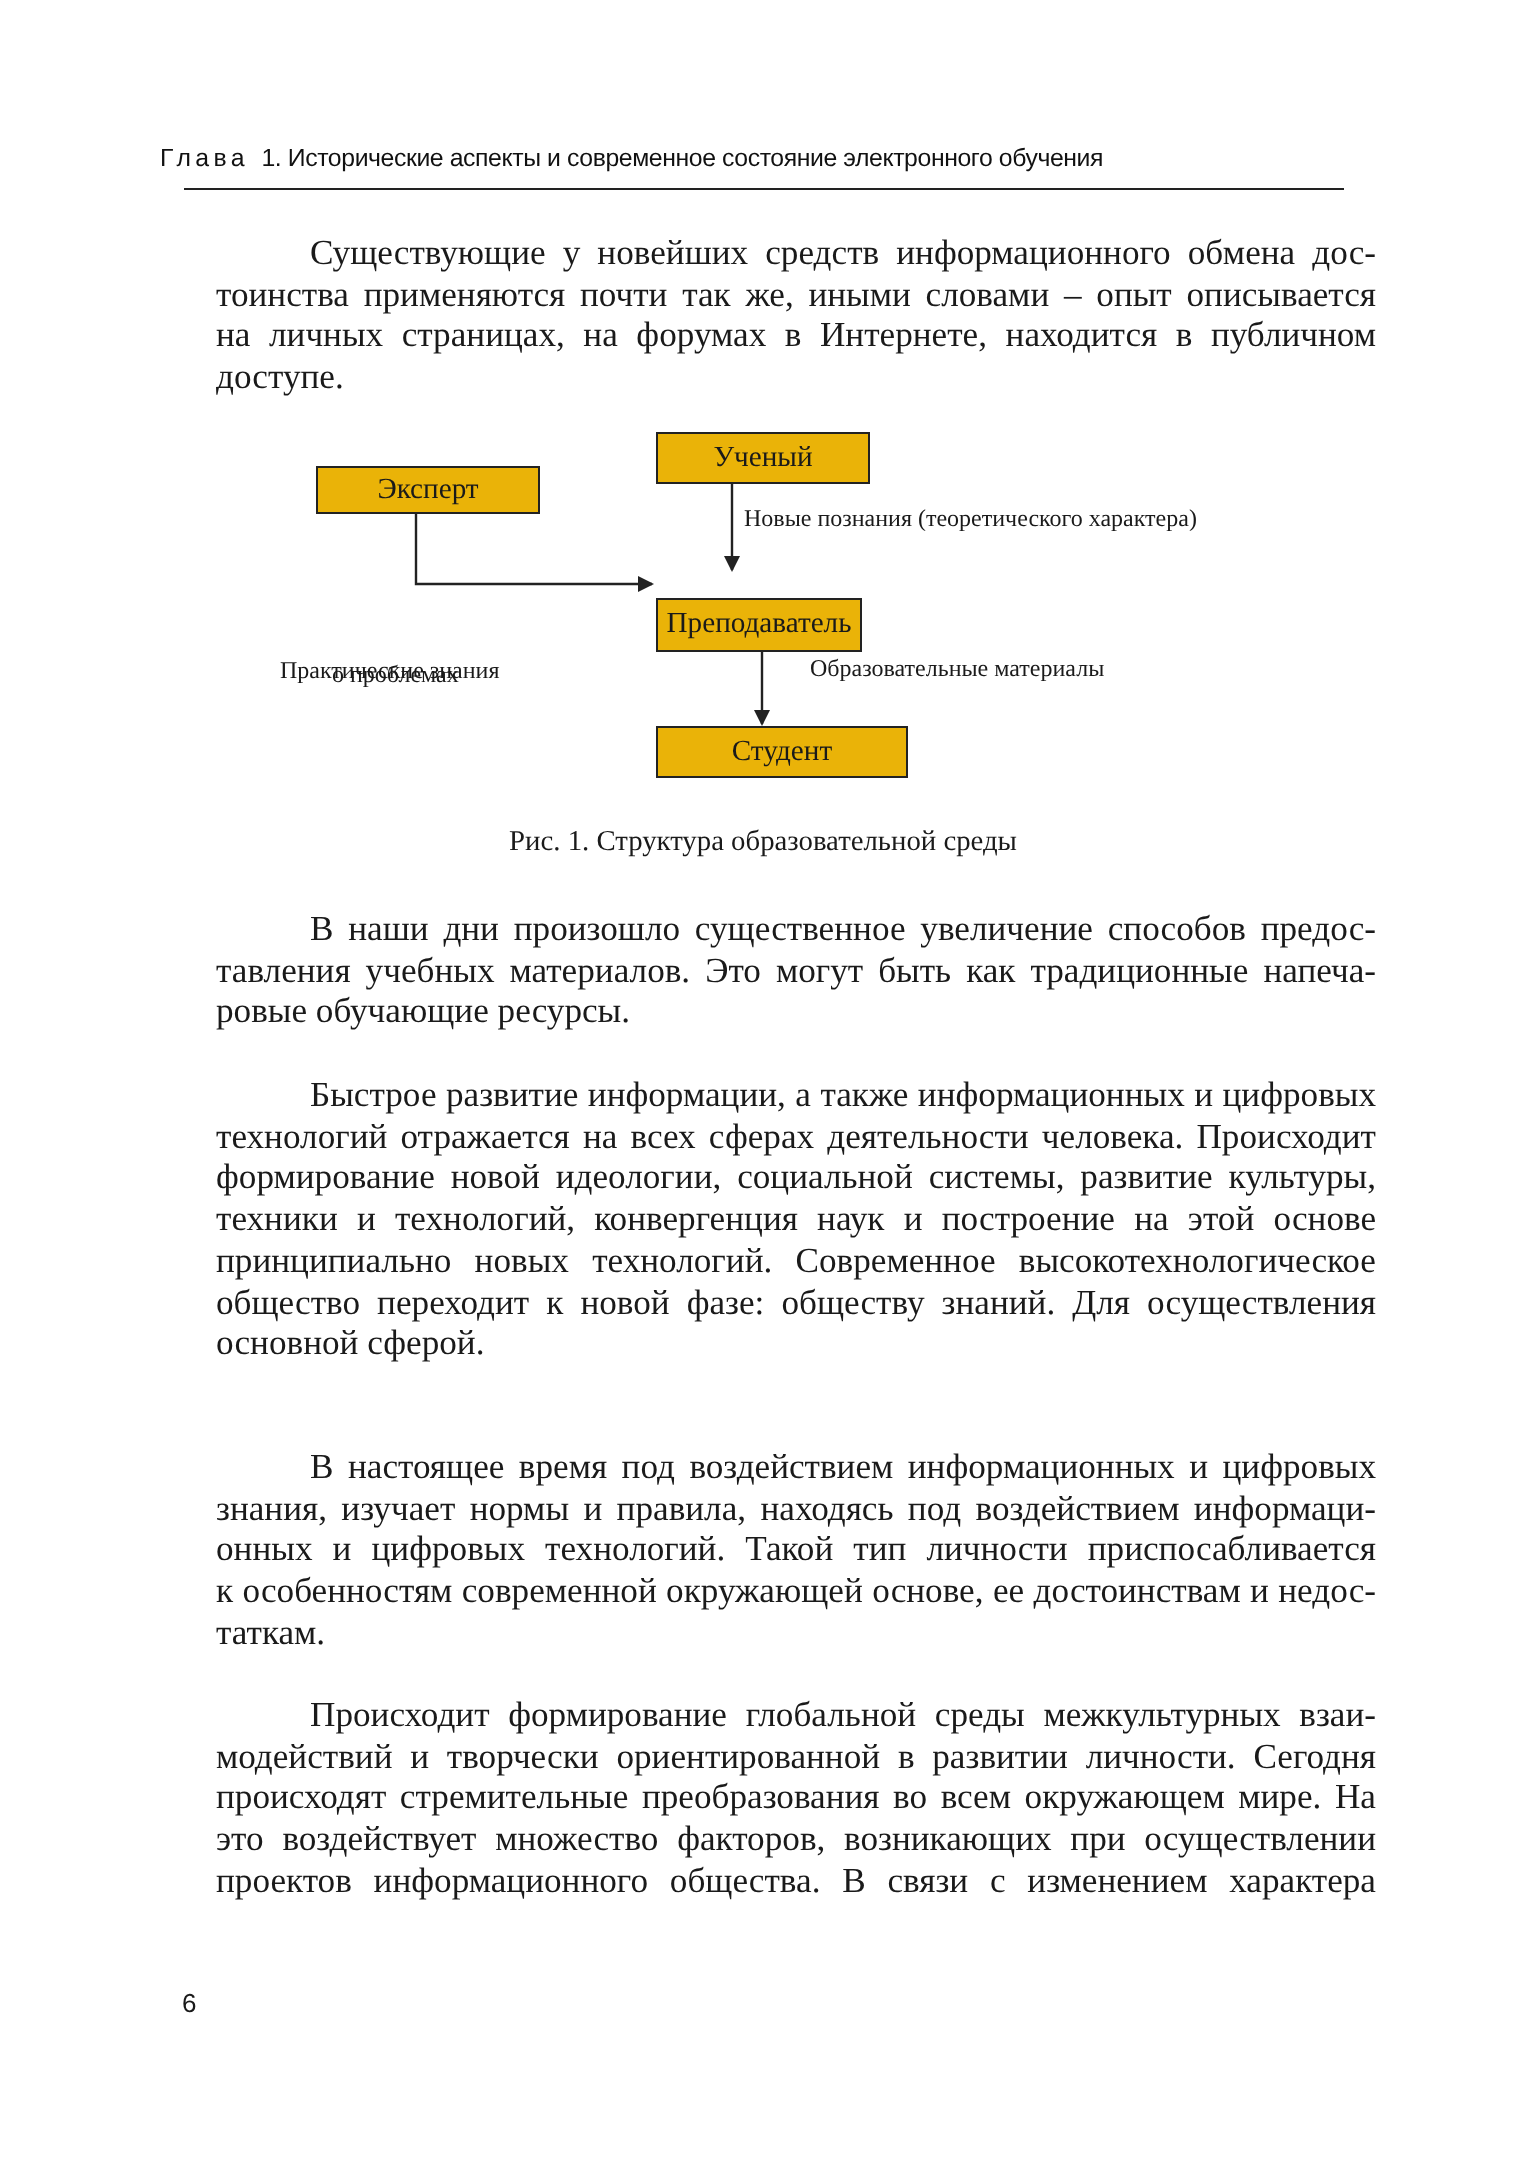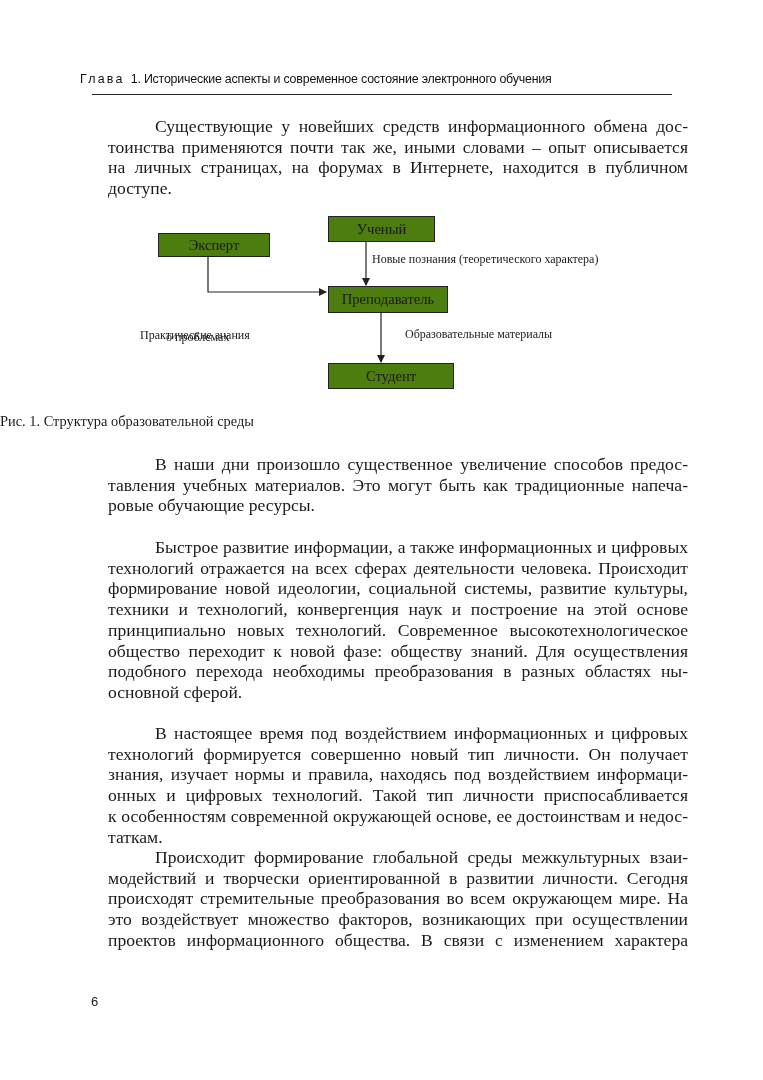--- a/index.html
+++ b/index.html
@@ -5,23 +5,23 @@
   html, body { margin: 0; padding: 0; background: #ffffff; }
   body { width: 763px; height: 1080px; position: relative; overflow: hidden; color: #1a1a1a; }
   .running-head { position: absolute; left: 80px; top: 72px; font-family: "Liberation Sans", sans-serif; font-size: 12.4px; letter-spacing: -0.2px; color: #111; white-space: nowrap; text-align: center; }
   .running-head .spaced { letter-spacing: 2.2px; margin-right: 3px; }
   .head-rule { position: absolute; left: 92px; top: 94px; width: 580px; height: 0; border-top: 1.3px solid #222; }
   .para { position: absolute; left: 92px; width: 580px; font-family: "Liberation Serif", serif; font-size: 17.6px; line-height: 20.7px; text-align: justify; color: #1a1a1a; margin-left: 16px; }
   .para .ln { display: block; text-align: justify; text-align-last: justify; white-space: nowrap; }
   .para .ln.last { text-align-last: left; }
   .para .ln.first { text-indent: 47px; }
   .diagram { position: absolute; left: 0; top: 0; width: 763px; height: 440px; pointer-events: none; }
-  .box { position: absolute; border: 1.2px solid #222; background: #4d7c0f; font-family: "Liberation Serif", serif; font-size: 14.6px; display: flex; align-items: center; justify-content: center; box-sizing: border-box; pointer-events: auto; }
+  .box { position: absolute; border: 1.2px solid #222; background: #eab308; font-family: "Liberation Serif", serif; font-size: 14.6px; display: flex; align-items: center; justify-content: center; box-sizing: border-box; pointer-events: auto; }
   .dlabel { position: absolute; font-family: "Liberation Serif", serif; font-size: 12px; line-height: 17.5px; white-space: nowrap; pointer-events: auto; }
-  .caption { position: absolute; left: 0; width: 763px; top: 413px; font-family: "Liberation Serif", serif; font-size: 14.4px; }
+  .caption { position: absolute; left: 0; width: 763px; top: 413px; text-align: center; font-family: "Liberation Serif", serif; font-size: 14.4px; }
   .page-number { position: absolute; left: 91px; top: 994px; font-family: "Liberation Sans", sans-serif; font-size: 13px; }
 </style>
 </head>
 <body>
 
 <div class="running-head">
   <span class="spaced">Глава</span>
   <span>1. Исторические аспекты и современное состояние электронного обучения</span>
 </div>
 <div class="head-rule"></div>
@@ -44,21 +44,21 @@
     <polyline points="208,256 208,292 326,292" fill="none" stroke="#222" stroke-width="1.2" marker-end="url(#arr)"></polyline>
     <line x1="381" y1="313" x2="381" y2="362" stroke="#222" stroke-width="1.2" marker-end="url(#arr)"></line>
   </svg>
 
   <div class="box" style="left:158px; top:233px; width:112px; height:24px;justify-content:center;">
     <span>Эксперт</span>
   </div>
   <div class="box" style="left:328px; top:216px; width:107px; height:26px;">
     <span>Ученый</span>
   </div>
-  <div class="box" style="left:328px; top:286px; width:120px; height:27px;">
+  <div class="box" style="left:328px; top:299px; width:103px; height:27px;">
     <span>Преподаватель</span>
   </div>
   <div class="box" style="left:328px; top:363px; width:126px; height:26px;">
     <span>Студент</span>
   </div>
 
   <div class="dlabel" style="left:372px; top:251px;">Новые познания (теоретического характера)</div>
   <div class="dlabel" style="left:140px; top:312px;margin-top:15px;">Практические знания</div>
   <div class="dlabel" style="left:166px; top:329px;">о проблемах</div>
   <div class="dlabel" style="left:405px; top:326px;">Образовательные материалы</div>
@@ -72,27 +72,25 @@
   <span class="ln last">ровые обучающие ресурсы.</span>
 </div>
 
 <div class="para" style="top:537px;">
   <span class="ln first">Быстрое развитие информации, а также информационных и цифровых</span>
   <span class="ln">технологий отражается на всех сферах деятельности человека. Происходит</span>
   <span class="ln">формирование новой идеологии, социальной системы, развитие культуры,</span>
   <span class="ln">техники и технологий, конвергенция наук и построение на этой основе</span>
   <span class="ln">принципиально новых технологий. Современное высокотехнологическое</span>
   <span class="ln">общество переходит к новой фазе: обществу знаний. Для осуществления</span>
-  <span class="ln">подобного перехода необходимы преобразования в разных областях ны-</span>
   <span class="ln last">основной сферой.</span>
 </div>
 
 <div class="para" style="top:723px;">
   <span class="ln first">В настоящее время под воздействием информационных и цифровых</span>
-  <span class="ln">технологий формируется совершенно новый тип личности. Он получает</span>
   <span class="ln">знания, изучает нормы и правила, находясь под воздействием информаци-</span>
   <span class="ln">онных и цифровых технологий. Такой тип личности приспосабливается</span>
   <span class="ln">к особенностям современной окружающей основе, ее достоинствам и недос-</span>
   <span class="ln last">таткам.</span>
 </div>
 
 <div class="para" style="top:847px;">
   <span class="ln first">Происходит формирование глобальной среды межкультурных взаи-</span>
   <span class="ln">модействий и творчески ориентированной в развитии личности. Сегодня</span>
   <span class="ln">происходят стремительные преобразования во всем окружающем мире. На</span>

